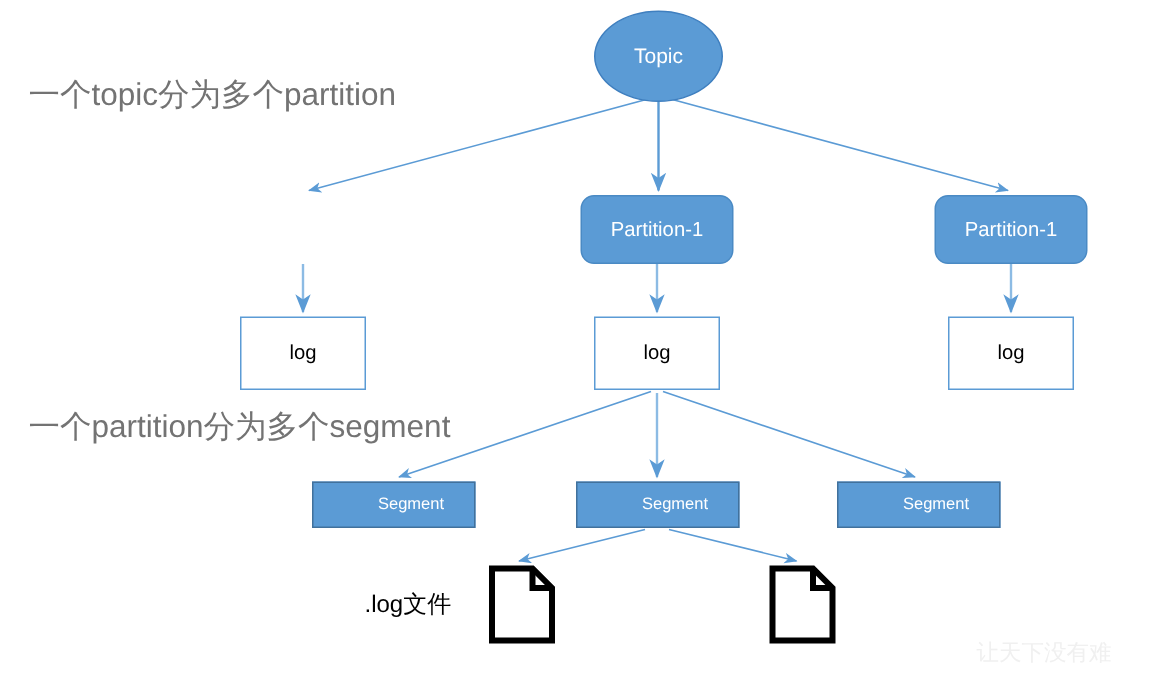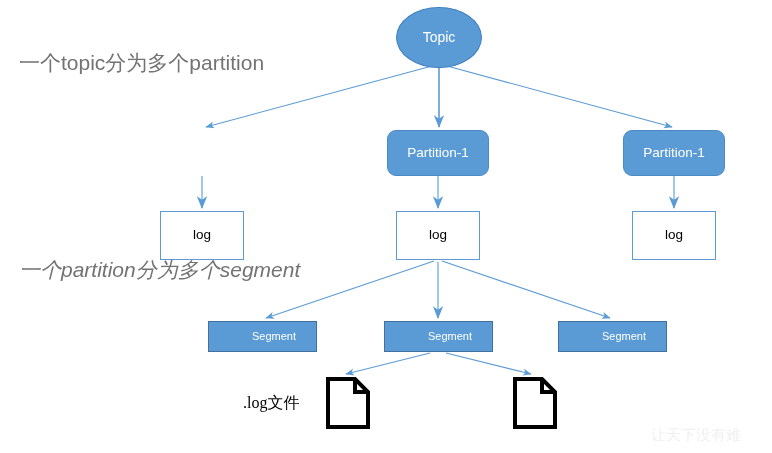--- a/index.html
+++ b/index.html
@@ -151,29 +151,29 @@
   <div class="node segment-node" style="left:208px; top:321px;">
     <span>Segment</span>
   </div>
   <div class="node segment-node" style="left:384px; top:321px;">
     <span>Segment</span>
   </div>
   <div class="node segment-node" style="left:558px; top:321px;">
     <span>Segment</span>
   </div>
 
-  <div class="file-label" style="left:243px; top:393px;font-family:Liberation Serif, serif;">.log文件</div>
+  <div class="file-label" style="left:243px; top:393px;">.log文件</div>
   <svg class="file-icon" style="left:325px; top:376px;" width="46" height="54" viewBox="0 0 46 54">
     <path d="M3,3 L30,3 L43,16 L43,51 L3,51 Z" fill="#ffffff" stroke="#000000" stroke-width="4" stroke-linejoin="miter"></path>
     <path d="M30,3 L30,16 L43,16" fill="none" stroke="#000000" stroke-width="4" stroke-linejoin="miter"></path>
   </svg>
 
   <svg class="file-icon" style="left:512px; top:376px;" width="46" height="54" viewBox="0 0 46 54">
     <path d="M3,3 L30,3 L43,16 L43,51 L3,51 Z" fill="#ffffff" stroke="#000000" stroke-width="4" stroke-linejoin="miter"></path>
     <path d="M30,3 L30,16 L43,16" fill="none" stroke="#000000" stroke-width="4" stroke-linejoin="miter"></path>
   </svg>
 
   <div class="annotation" style="left:19px; top:49px;">一个topic分为多个partition</div>
-  <div class="annotation" style="left:19px; top:256px;font-style:italic;">一个partition分为多个segment</div>
+  <div class="annotation" style="left:19px; top:270px;">一个partition分为多个segment</div>
 
   <div class="watermark">让天下没有难</div>
 
 </div>
 
 </body></html>

